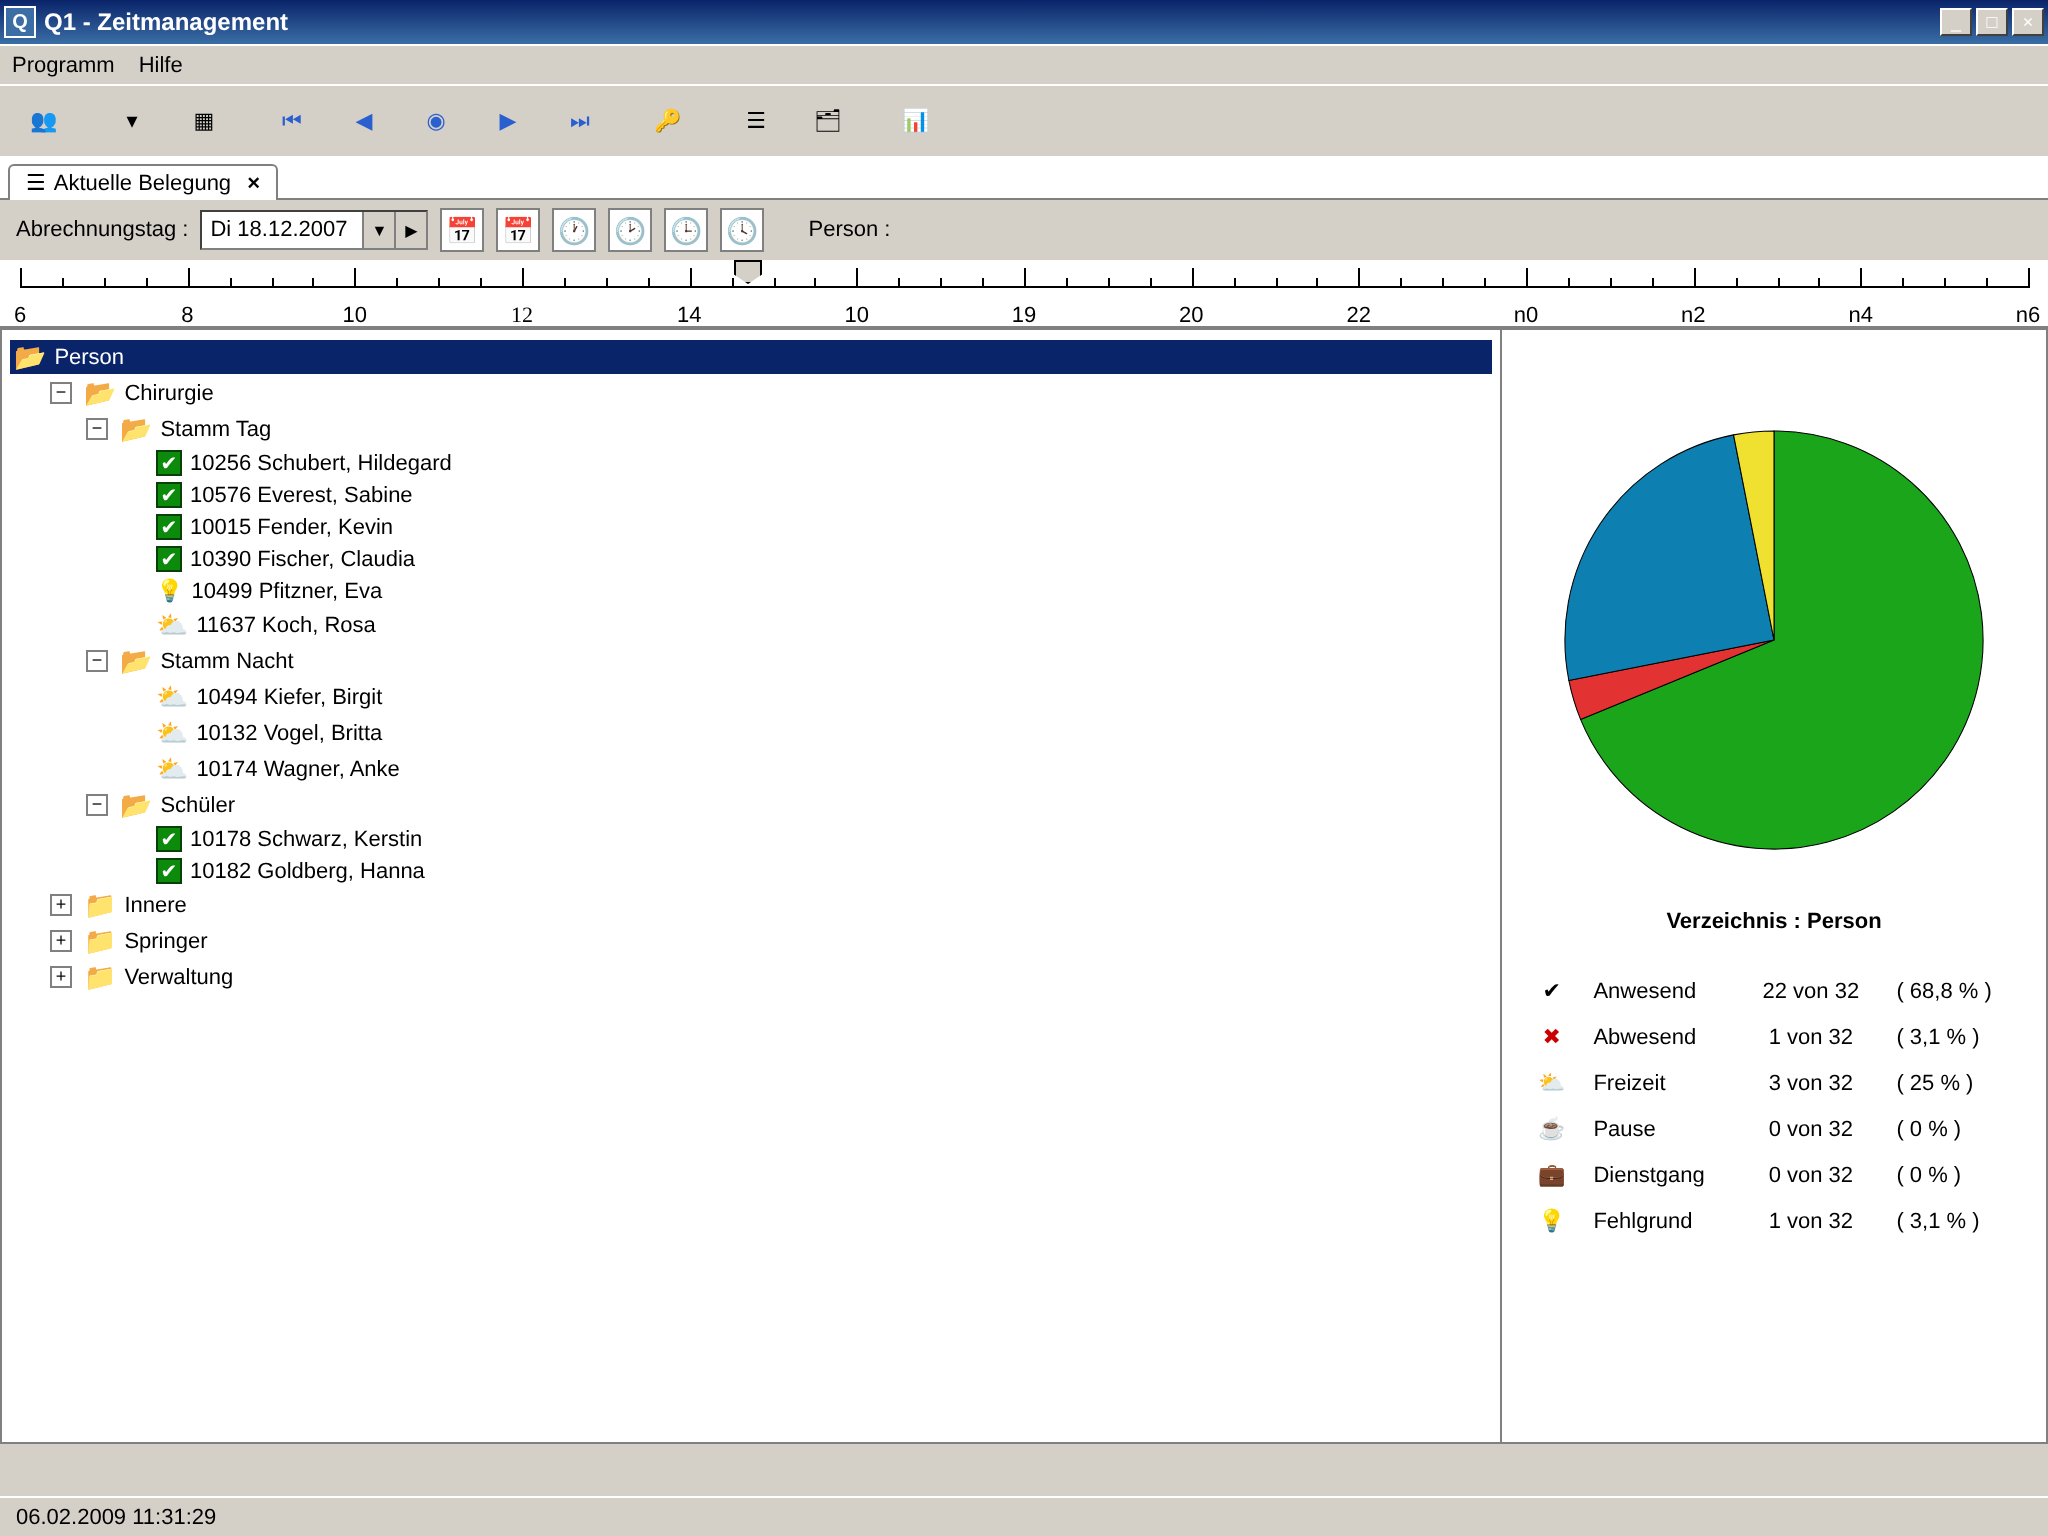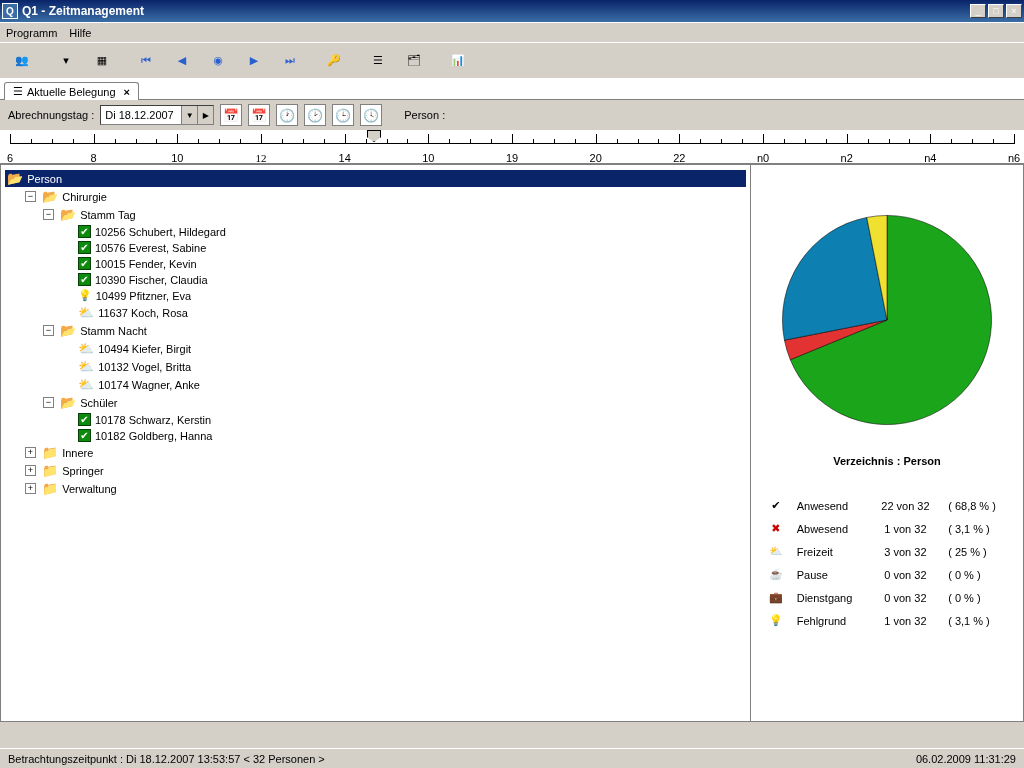--- a/index.html
+++ b/index.html
@@ -55,21 +55,21 @@
 .tree .node.selected { background: #0a246a; color: #fff; }
 .tree .expander { width: 11px; height: 11px; border: 1px solid #808080; display: inline-flex; align-items: center; justify-content: center; font-size: 9px; line-height: 1; background: #fff; cursor: pointer; margin-right: 2px; }
 .tree .expander.blank { border: none; background: transparent; }
 .tree .folder-icon { color: #e8b020; font-size: 13px; }
 .tree .check-icon { width: 13px; height: 13px; background: #0c8a0c; color: #fff; display: inline-flex; align-items: center; justify-content: center; font-size: 10px; border: 1px solid #064006; }
 .tree .weather-icon { font-size: 13px; }
 
 
 .pie-wrap { width: 230px; height: 230px; position: relative; margin-top: 30px; }
 .pie-wrap svg { width: 100%; height: 100%; }
-.legend-title { font-weight: bold; margin: 20px 0 26px 0; text-align: center; }
+.legend-title { font-weight: bold; margin: 20px 0 16px 0; text-align: center; }
 .legend-table { width: 100%; }
 .legend-table td { padding: 4px 6px; vertical-align: middle; }
 .legend-table .li-icon { width: 16px; text-align: center; }
 .legend-table .li-count { text-align: center; white-space: nowrap; }
 .legend-table .li-pct { text-align: left; white-space: nowrap; }
 
 
 .statusbar { position: absolute; bottom: 0; left: 0; right: 0; height: 20px; background: #d4d0c8; border-top: 1px solid #fff; display: flex; align-items: center; padding: 0 8px; justify-content: space-between; }
 </style>
 </head>
@@ -404,15 +404,14 @@
         <td>Fehlgrund</td>
         <td class="li-count">1 von 32</td>
         <td class="li-pct">( 3,1 % )</td>
       </tr>
     </tbody>
       </table>
   </div>
 </div>
 
 <div class="statusbar">
-  <div>Betrachtungszeitpunkt :  Di 18.12.2007 13:53:57   &lt; 32 Personen &gt;</div>
   <div>06.02.2009 11:31:29</div>
 </div>
 
 </body></html>

